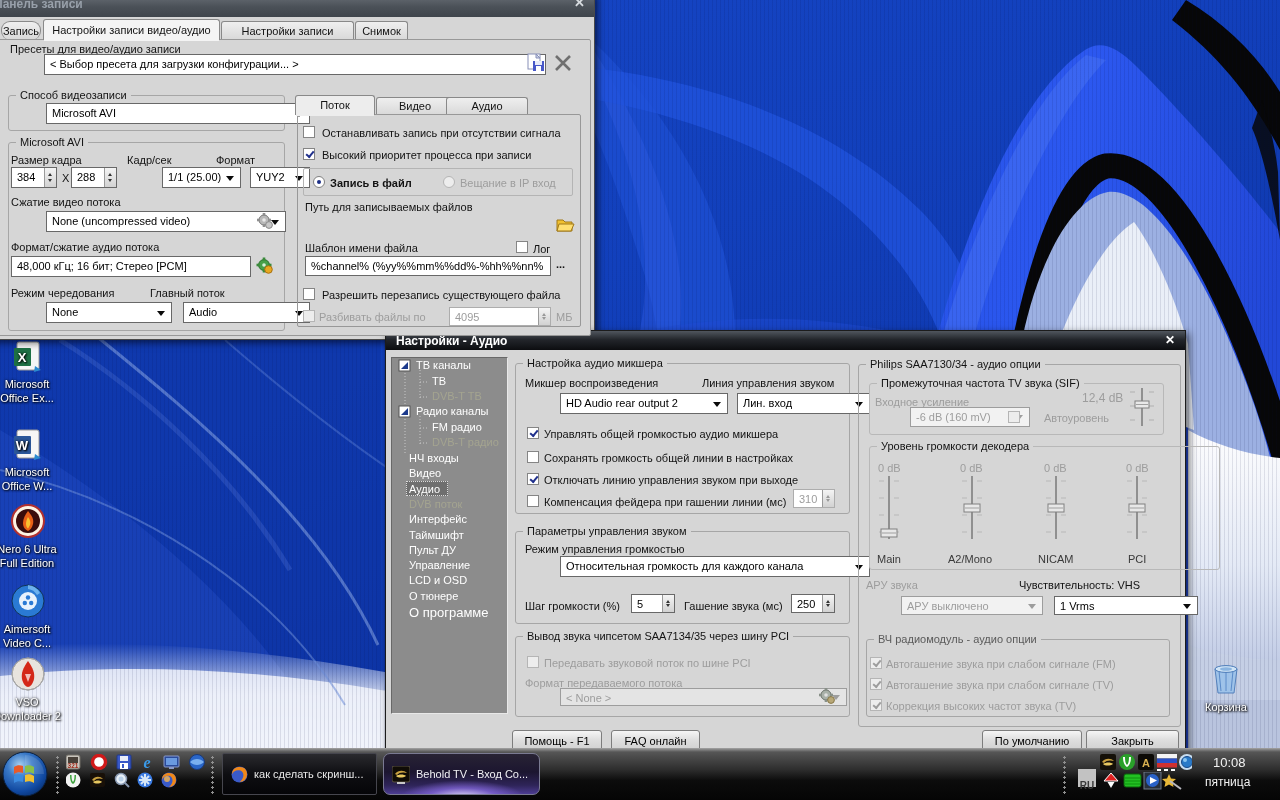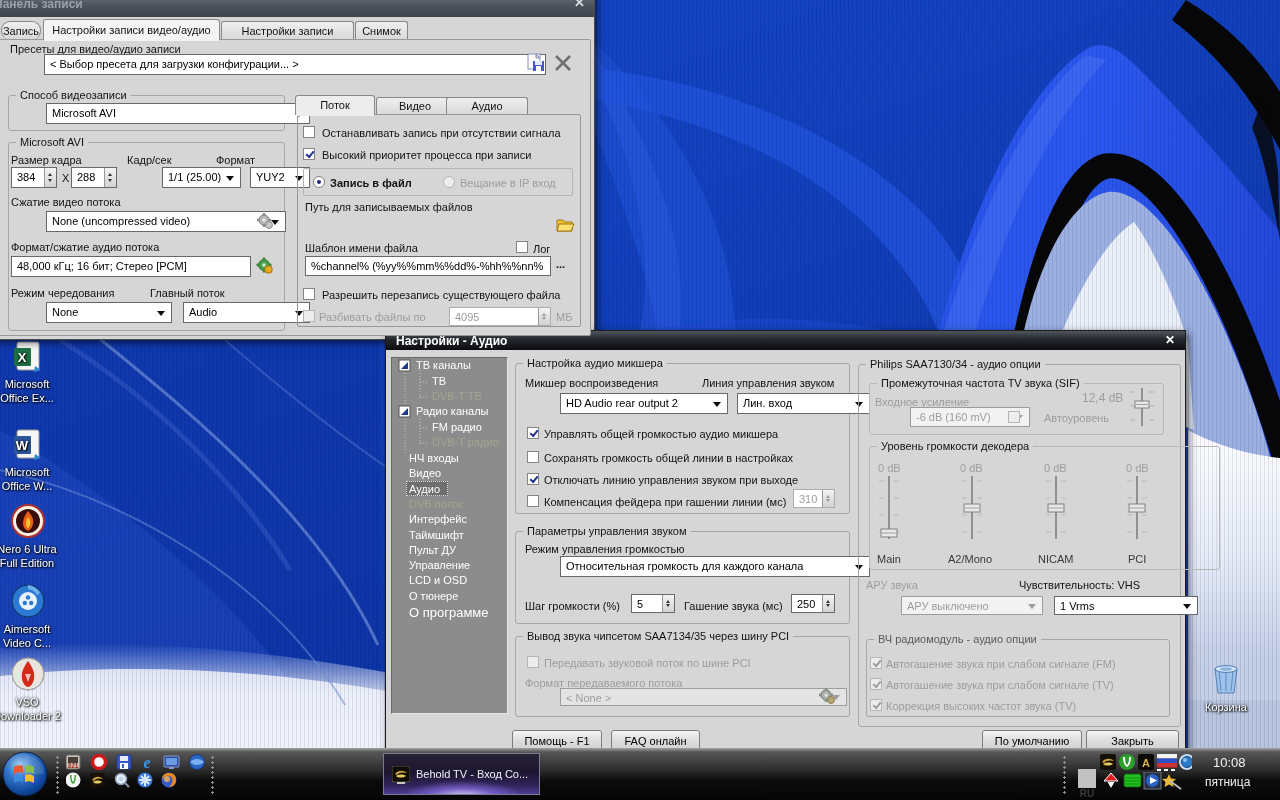--- a/index.html
+++ b/index.html
@@ -514,33 +514,40 @@
         <line x1="73" y1="8" x2="85" y2="8"></line>
         <line x1="75" y1="4" x2="83" y2="12"></line>
         <line x1="83" y1="4" x2="75" y2="12"></line>
       </g>
 <circle cx="103" cy="8" r="7.5" fill="#3a5ac8"></circle>
       <path d="M96 8 C96 3 99 1 103 1 C109 1 110 5 110 8 C110 12 107 15 103 15 C107 12 108 6 104 4 C100 3 97 5 96 8" fill="#f08818"></path>
       <circle cx="101" cy="7" r="3" fill="#f8b850" opacity="0.8"></circle>
 </svg>
 <div class="abs" style="left:210px;top:6px;width:6px;height:40px;background-image:radial-gradient(circle,#909090 1px,transparent 1.4px);background-size:5px 5px;"></div>
 
-<div class="abs" style="left:383px;top:4px;width:157px;height:42px;background:linear-gradient(#282334,#1c1630 45%,#2e2458 78%,#4c3c92 100%);border:1px solid #7a7a92;border-radius:0;overflow:hidden;">
+<div class="abs" style="left:222px;top:4px;width:155px;height:42px;background:linear-gradient(#2a2a2e,#0e0e12 50%,#050508);border:1px solid #46464e;border-radius:2px;">
+<svg class="ti" style="left:8px;top:12px;" width="17" height="17">
+        <circle cx="8.5" cy="8.5" r="8" fill="#3a5ac8"></circle>
+        <path d="M1 8.5 C1 3 4.5 1 8.5 1 C15 1 16 5.5 16 8.5 C16 13 12.5 16 8.5 16 C13 13 14 6.5 9.5 4.5 C5 3.5 2 5.5 1 8.5" fill="#f08818"></path>
+      </svg>
+<div class="abs" style="left:31px;top:14px;font-size:11px;color:#e8e8e8;white-space:nowrap;">как сделать скринш...</div>
+</div>
+<div class="abs" style="left:383px;top:4px;width:157px;height:42px;background:linear-gradient(#282334,#1c1630 45%,#2e2458 78%,#4c3c92 100%);border:1px solid #7a7a92;border-radius:7px;overflow:hidden;">
 <div class="abs" style="left:0;top:22px;width:157px;height:20px;background:radial-gradient(ellipse 55% 120% at 50% 108%,rgba(240,236,255,0.95) 0,rgba(140,110,230,0.65) 40%,transparent 72%);"></div>
 <svg class="ti" style="left:8px;top:12px;" width="18" height="18">
         <rect x="0" y="0" width="18" height="16" rx="2" fill="#100c06" stroke="#5a5240"></rect>
         <path d="M3 8 C6 4 12 4 15 7 C12 6 7 6 5 9 Z" fill="#c8a040"></path>
         <path d="M4 10 C7 8 12 8 14 10 C11 12 6 12 4 10" fill="#e8c860"></path>
         <rect x="5" y="16" width="8" height="2" fill="#c8c8c8"></rect>
       </svg>
 <div class="abs" style="left:32px;top:14px;font-size:11px;color:#f0f0f4;white-space:nowrap;">Behold TV - Вход Co...</div>
 </div>
 <div class="abs" style="left:1062px;top:6px;width:6px;height:40px;background-image:radial-gradient(circle,#909090 1px,transparent 1.4px);background-size:5px 5px;"></div>
 
-<div class="abs" style="left:1078px;top:20px;width:18px;height:18px;background:#c2c2c2;color:#3a3a3a;font-size:10px;font-weight:bold;text-align:center;padding-top:19px;">RU</div>
+<div class="abs" style="left:1078px;top:20px;width:18px;height:18px;background:#c2c2c2;color:#3a3a3a;font-size:10px;font-weight:bold;text-align:center;padding-top:11px;">RU</div>
 <svg class="ti" style="left:1100px;top:5px;" width="92" height="17">
 <rect x="0" y="0" width="16" height="16" rx="2" fill="#141008"></rect>
       <path d="M2 8 C5 4 11 4 14 7 C11 6 6 6 4 9 Z" fill="#c8a040"></path>
       <path d="M3 10 C6 8 11 8 13 10 C10 12 5 12 3 10" fill="#e8c860"></path>
 <circle cx="27" cy="8" r="8" fill="#2aa02a"></circle>
       <path d="M23 3 C23 8 24.5 11.5 27 13 C29.5 11.5 31 8 31 3 L29 3 C29 7 28.5 9.5 27 11 C25.5 9.5 25 7 25 3 Z" fill="#fff"></path>
 <rect x="38" y="0" width="16" height="16" rx="2" fill="#0c0a06"></rect>
       <text x="46" y="12.5" font-size="11" font-weight="bold" fill="#d8b050" text-anchor="middle" font-family="Liberation Sans">A</text>
 <rect x="57" y="0" width="20" height="4.5" fill="#f4f4f4"></rect>
       <rect x="57" y="4.5" width="20" height="4.5" fill="#2a50c8"></rect>

